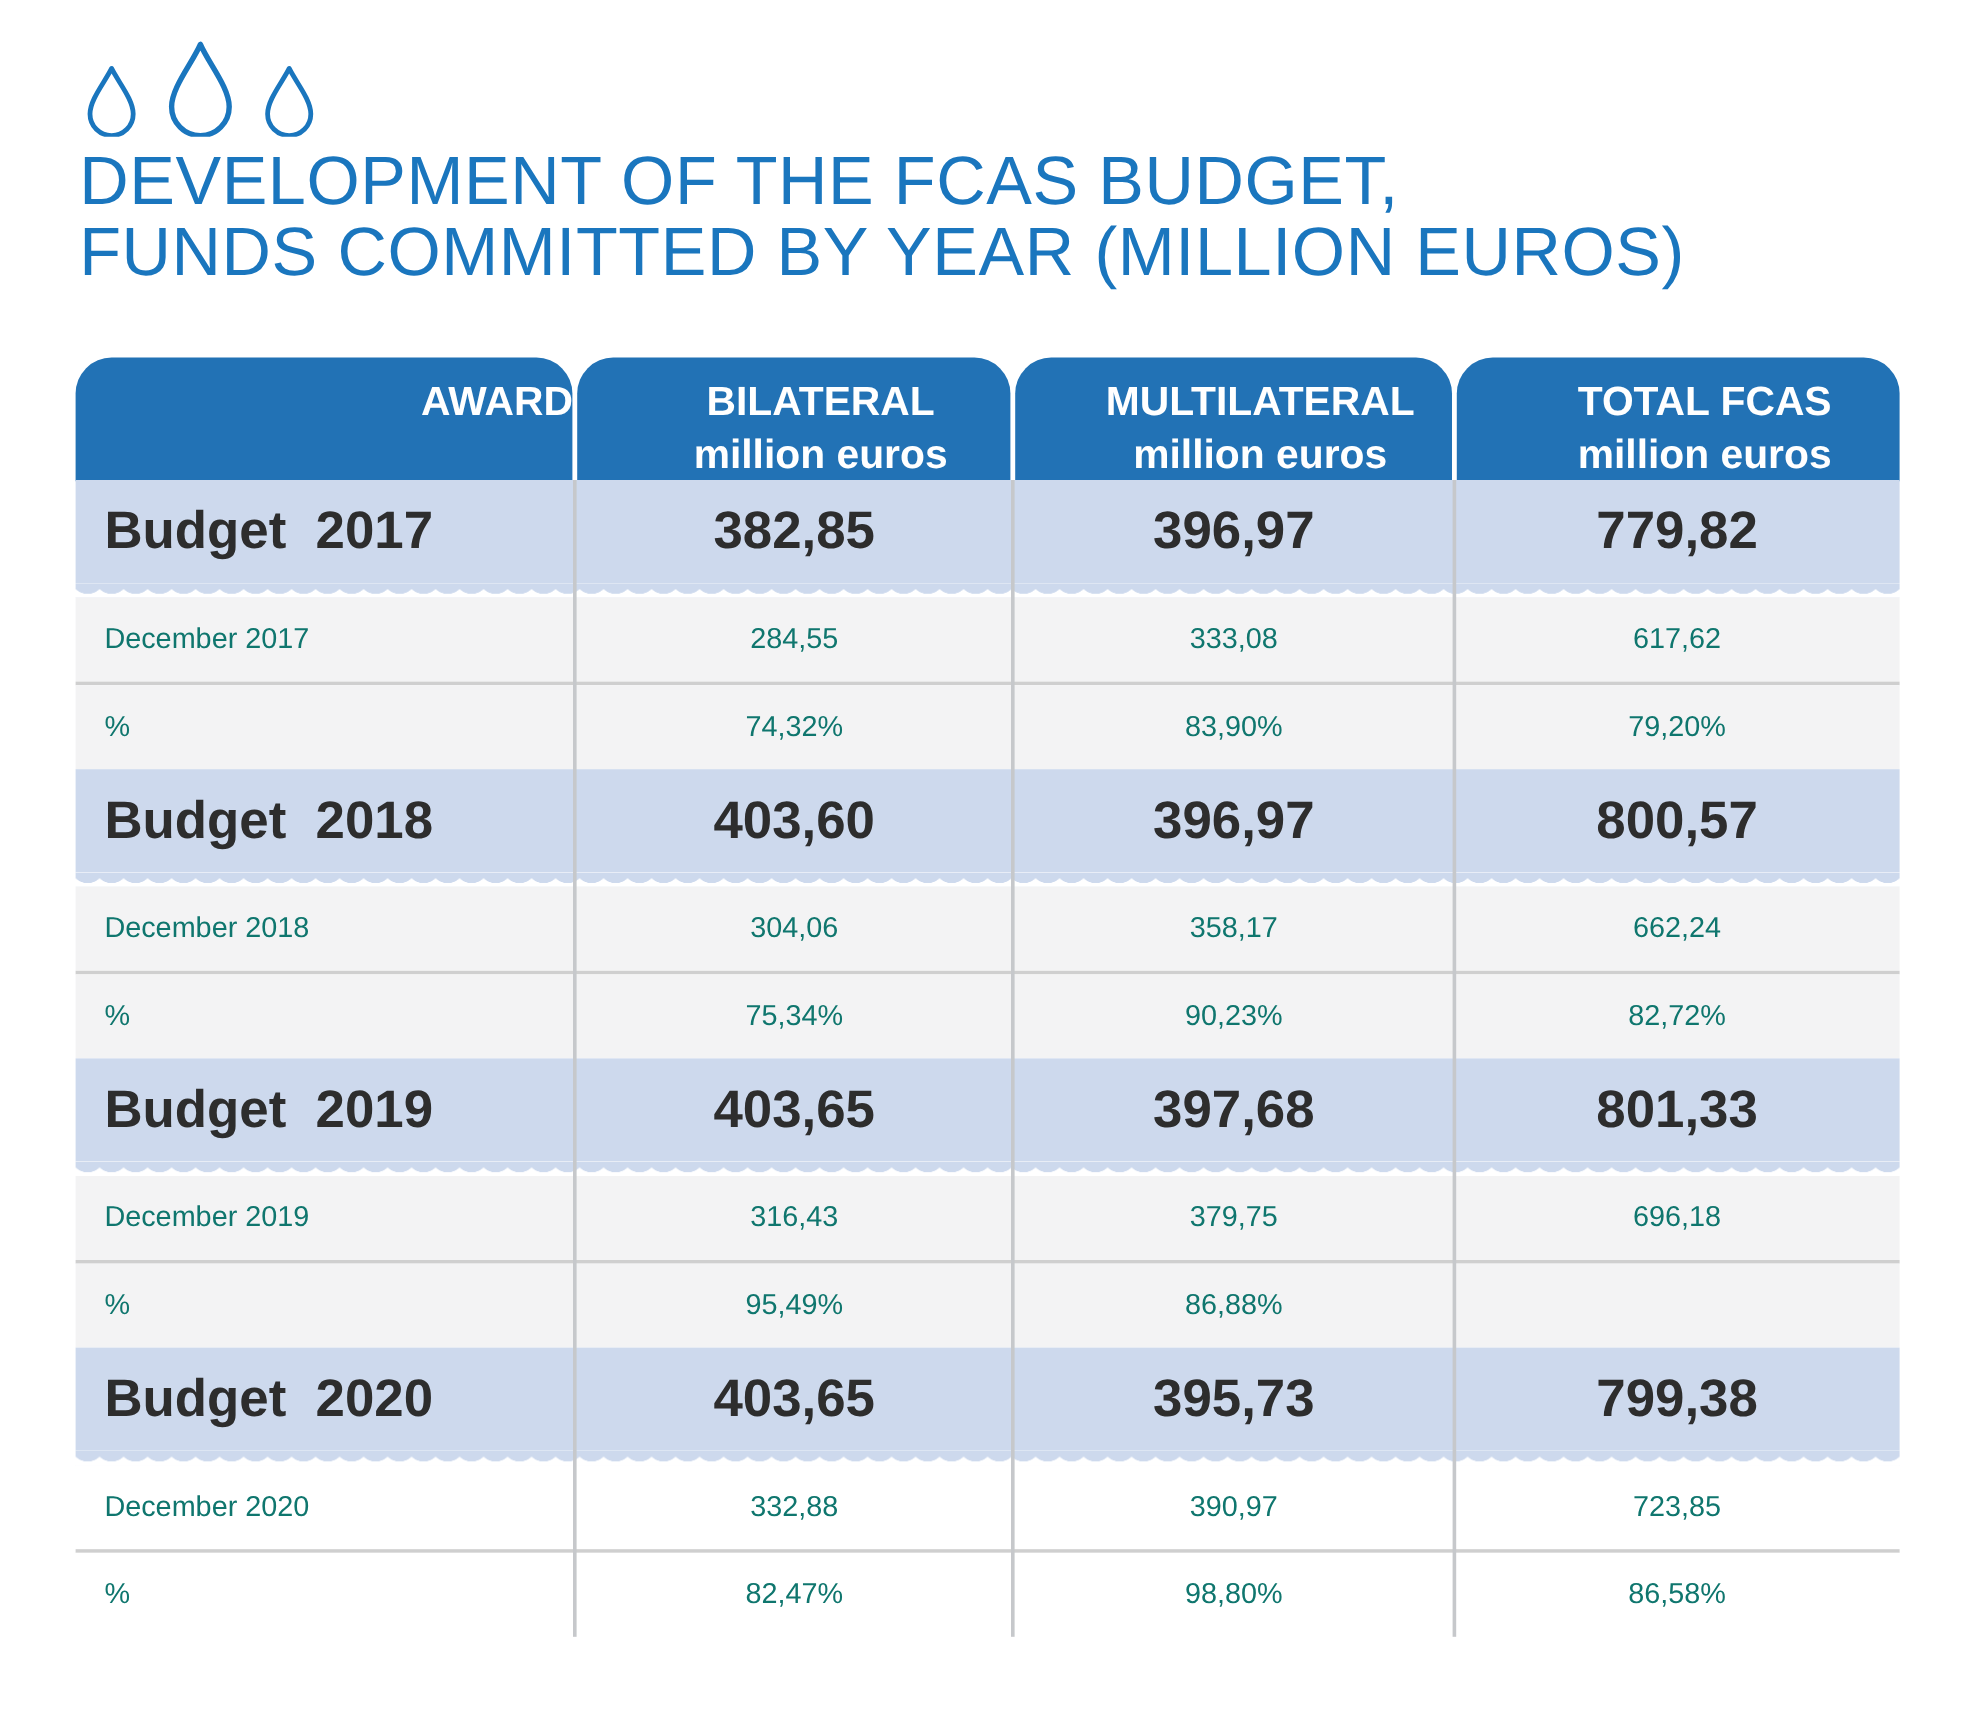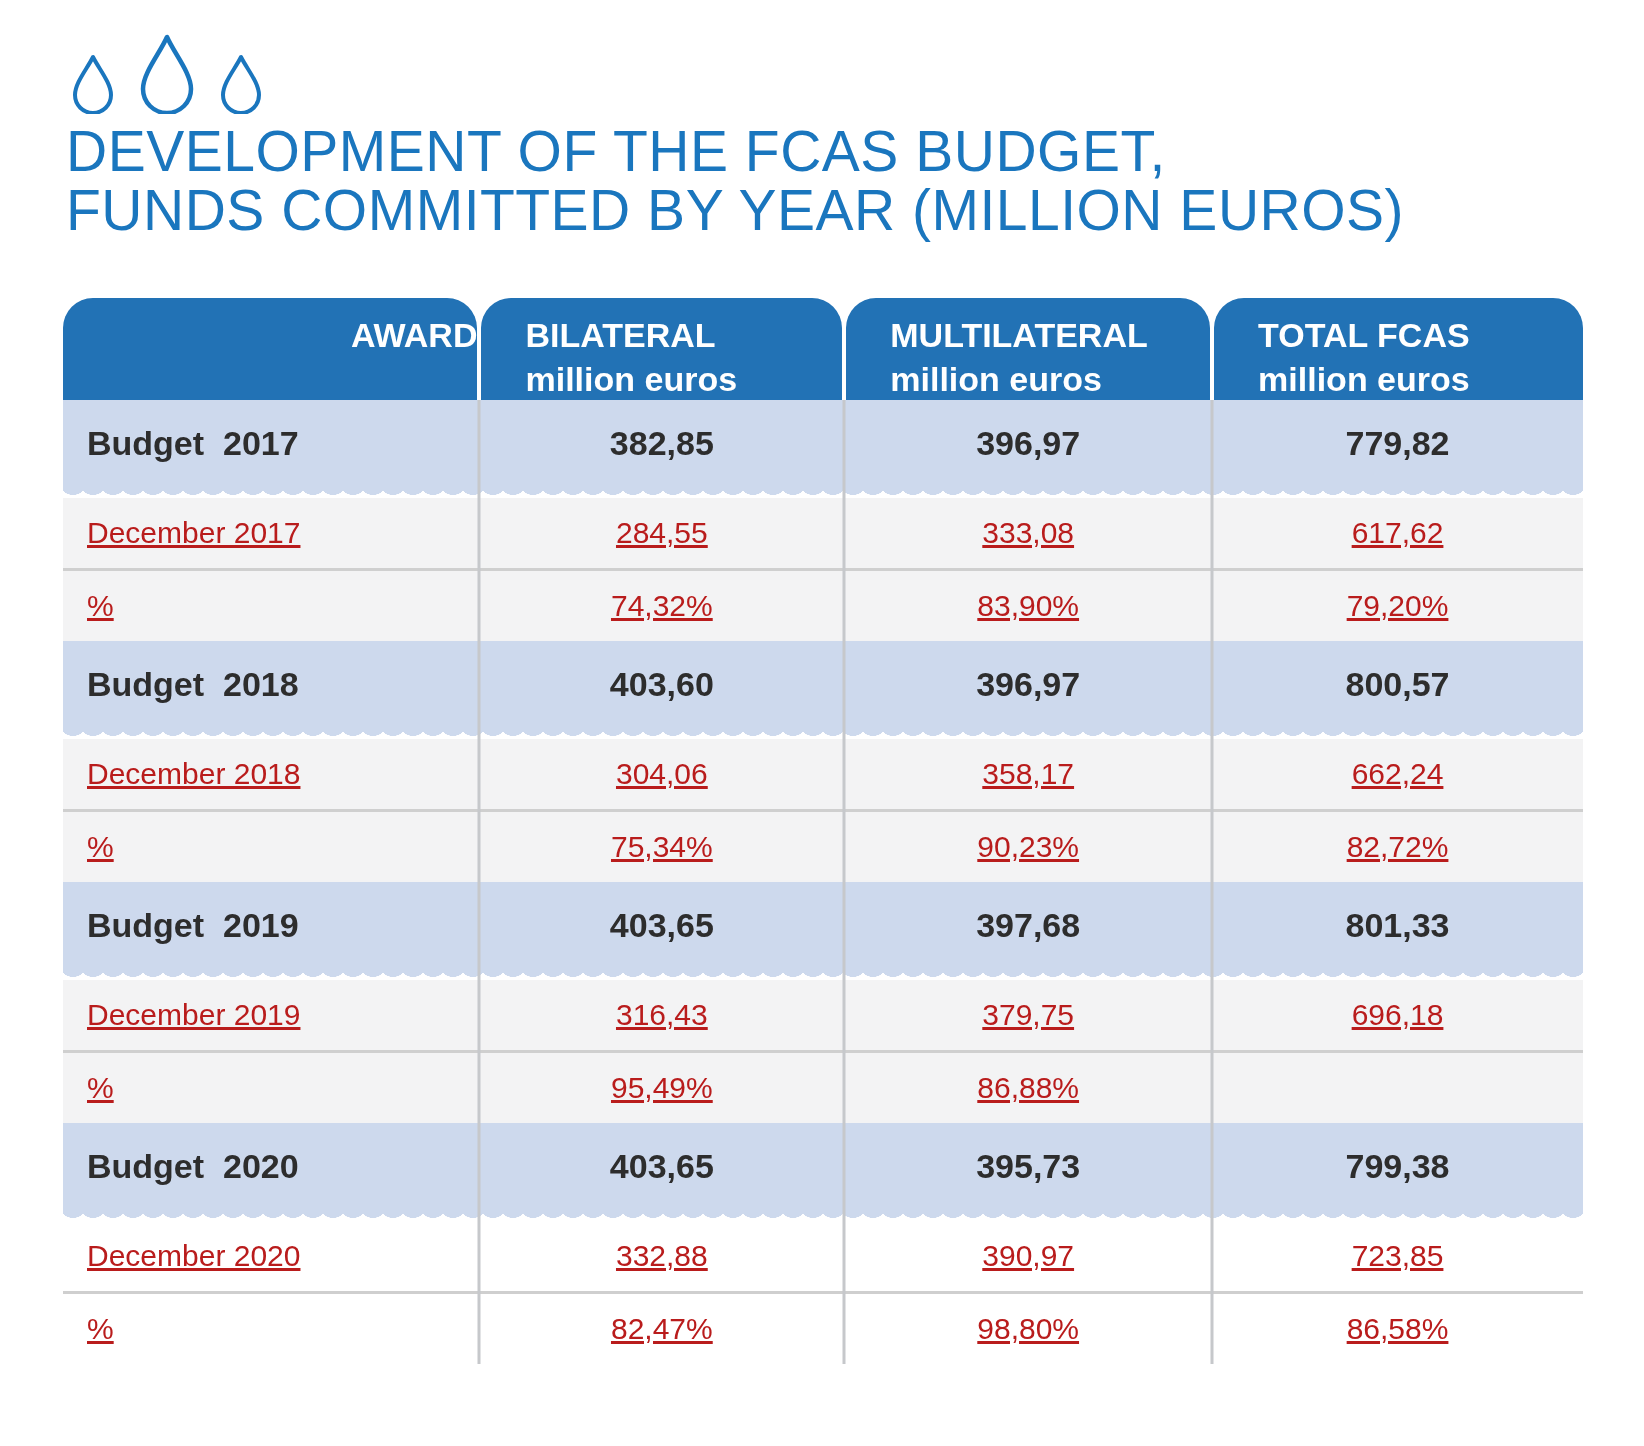--- a/index.html
+++ b/index.html
@@ -14,29 +14,29 @@
   
   .title { position:absolute; left:66px; top:122px; color:#1a76be;
            font-size:57px; line-height:59px; font-weight:400; letter-spacing:0.5px; }
 
   
   .table { position:absolute; left:63px; top:298px; width:1520px; }
   .thead { display:grid; grid-template-columns:27.4% 24.0% 24.2% 24.4%; height:102px; }
   .th {
     background:#2272b5; border-radius:30px 30px 0 0; margin:0 2px;
     color:#ffffff; font-weight:bold; font-size:34px; line-height:44px;
-    text-align:left; padding-top:15px; box-sizing:border-box;padding-left:44px;
+    text-align:center; padding-top:15px; box-sizing:border-box;padding-left:44px;
   }
   .th.first { margin-left:0; text-align:right; padding-left:24px; }
   .th:last-child { margin-right:0; }
 
   .tbody { position:relative; }
   .row   { display:grid; grid-template-columns:27.4% 24.0% 24.2% 24.4%; align-items:center; }
-  .row.budget { height:86px; background:#cdd9ed; font-weight:bold; font-size:34px; color:#2d2d2d; }
-  .row.plain  { height:70px; font-size:30px; color:#b91c1c;text-decoration:underline; }
+  .row.budget { height:86px; background:#cdd9ed; font-weight:bold; font-size:44px; color:#2d2d2d; }
+  .row.plain  { height:70px; font-size:24px; color:#0f766e; }
   .row.plain.gray  { background:#f3f3f4; }
   .row.plain.white { background:#ffffff; }
 
   .wave {
     height:12px; background-color:#ffffff;
     background-image:radial-gradient(12px 9px at 50% 0px, #cdd9ed 97%, rgba(255,255,255,0) 100%);
     background-size:20px 12px; background-repeat:repeat-x;
   }
   .rule  { height:3px; background:#cfcfcf; }
 

